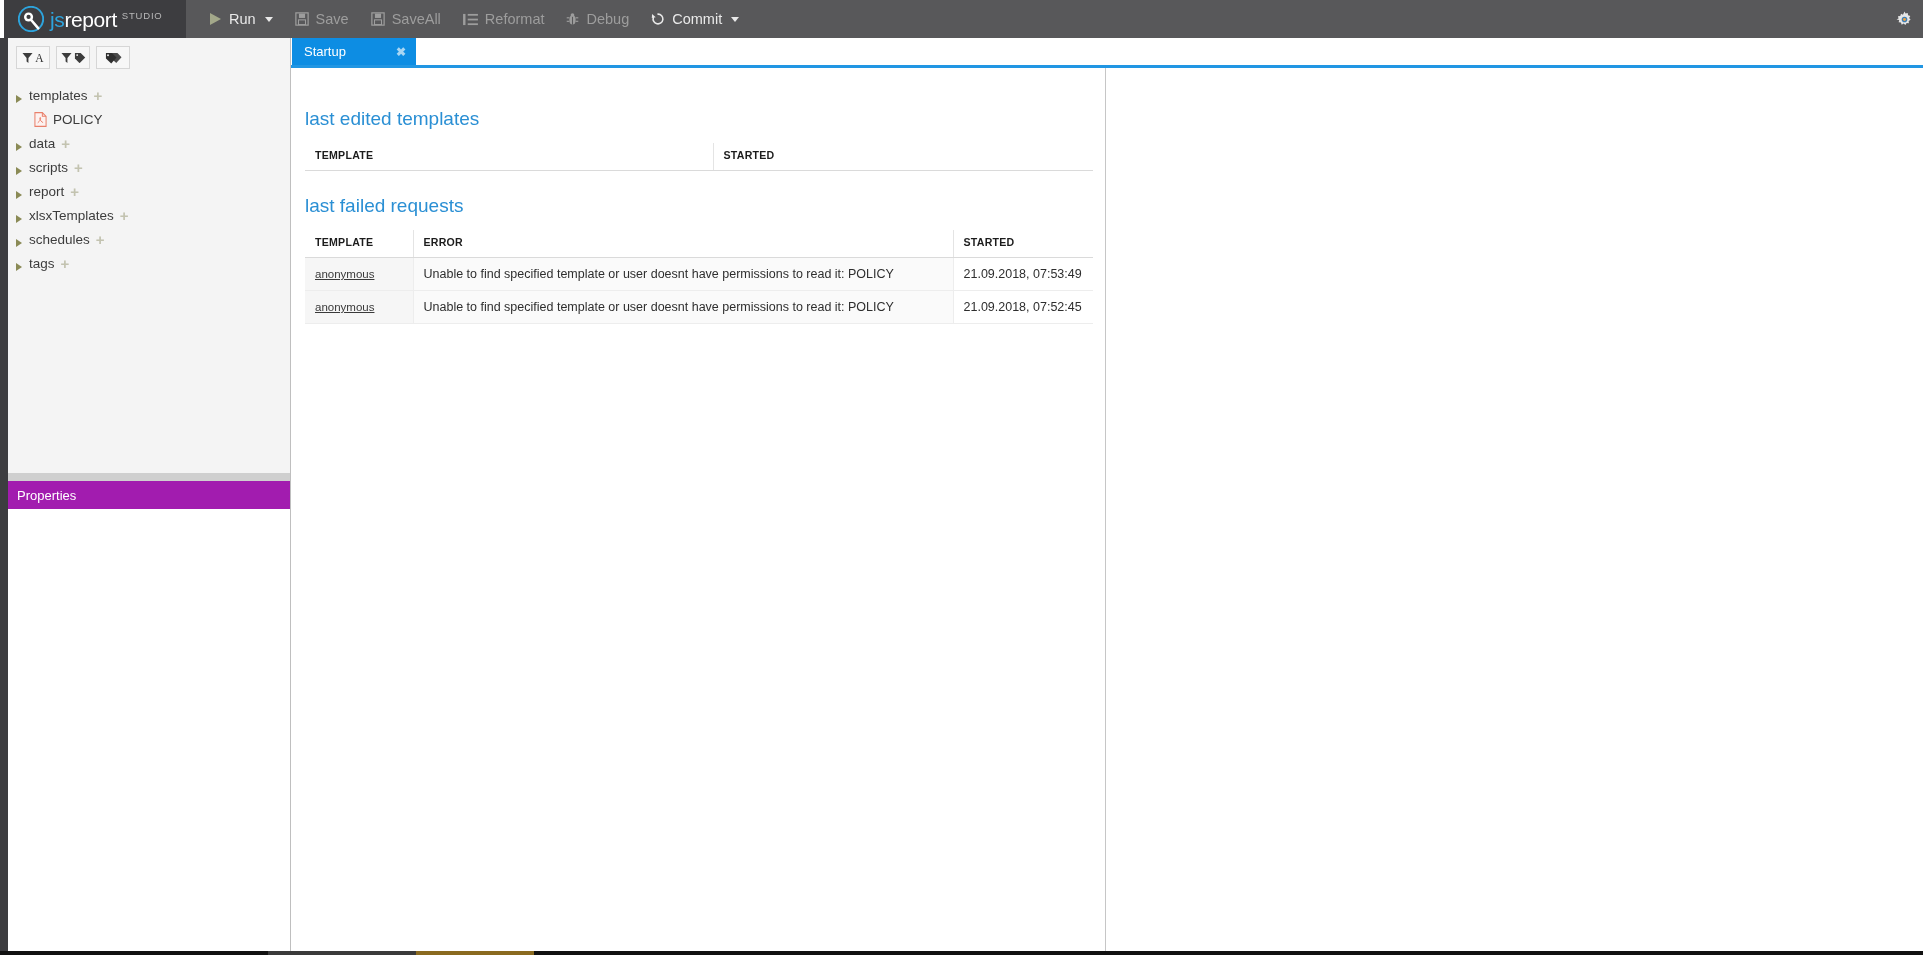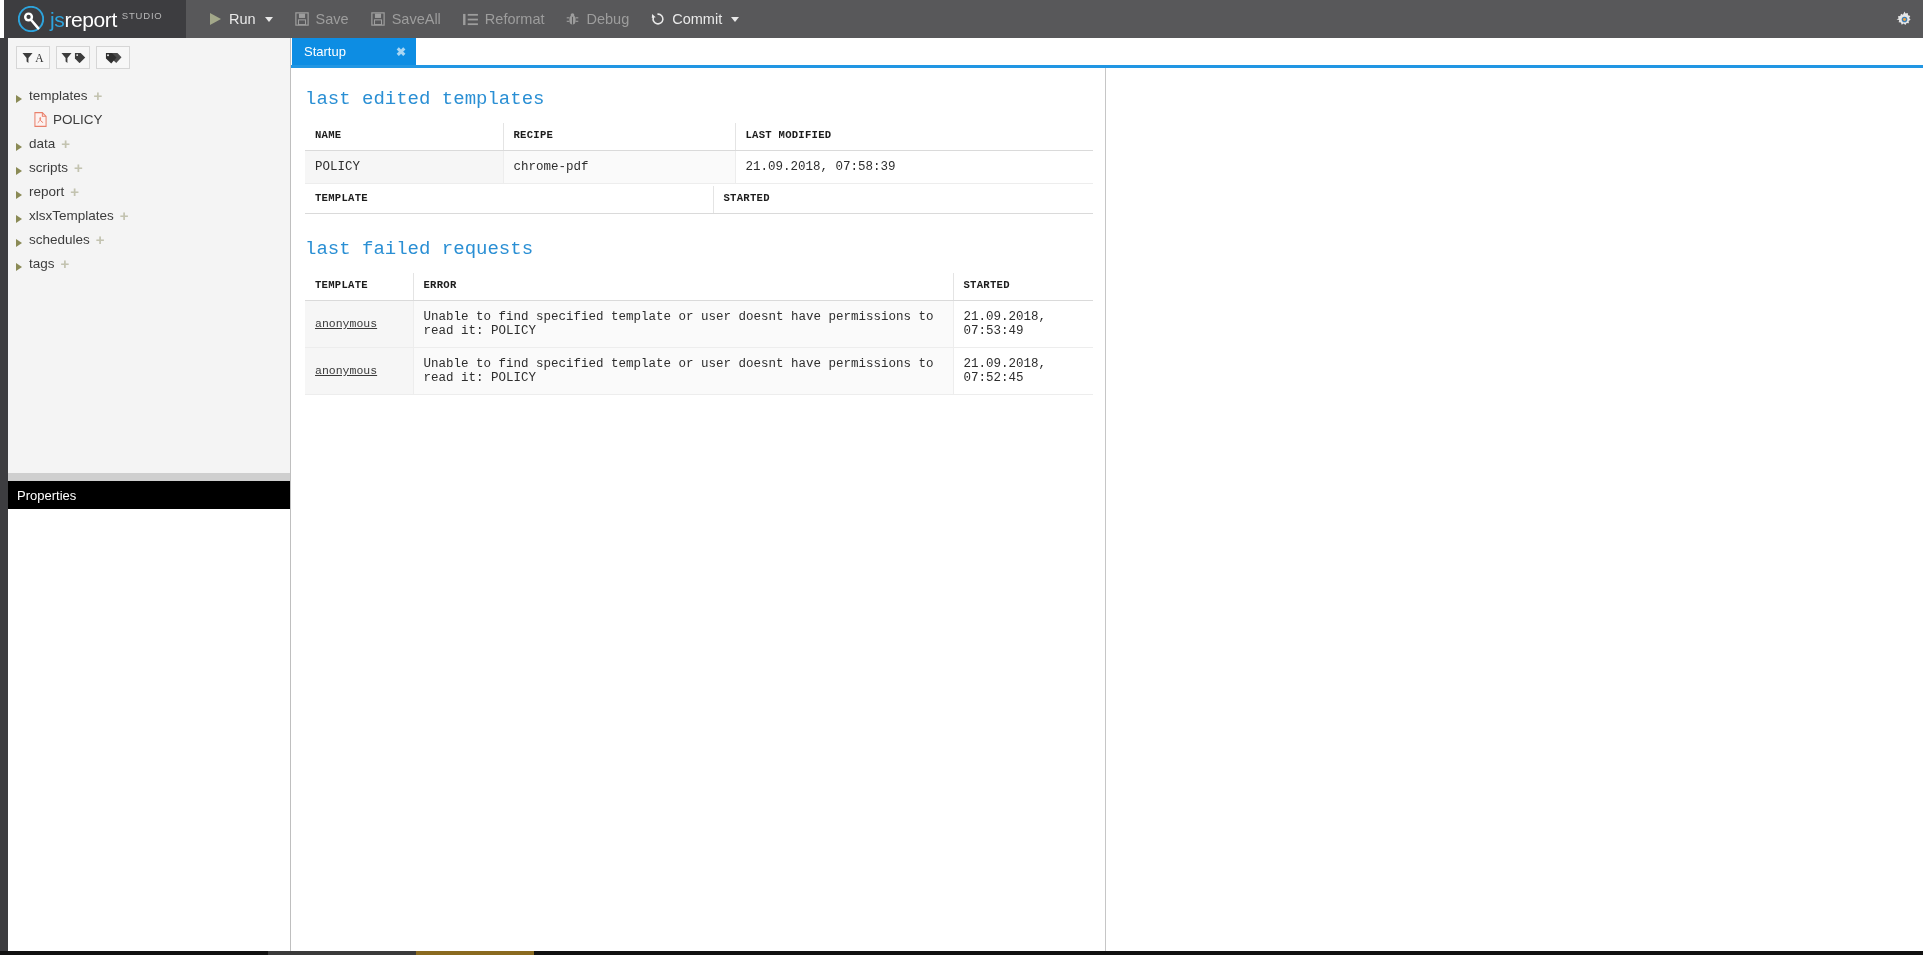--- a/index.html
+++ b/index.html
@@ -130,21 +130,21 @@
     font-weight: bold;
     line-height: 1;
     cursor: pointer;
   }
   .pdf-ico { margin-right: 6px; display: inline-flex; flex: none; }
 
   .props-header {
     position: absolute;
     top: 443px; left: 8px;
     width: 282px; height: 28px;
-    background: #000000;
+    background: #a21caf;
     color: #ffffff;
     font-size: 13px;
     display: flex; align-items: center;
     padding-left: 9px;
     cursor: pointer;
   }
   .props-divider {
     position: absolute; top: 435px; left: 8px;
     width: 282px; height: 8px;
     background: #cfcfcf;
@@ -195,21 +195,21 @@
     background: #ffffff;
     border-right: 1px solid #c6c6c6;
     overflow: hidden;
   }
   .right-pane {
     position: absolute;
     top: 68px; left: 1107px;
     width: 816px; height: 886px;
     background: #ffffff;
   }
-  .startup-inner { padding: 20px 14px 0 14px; font-family: Liberation Mono, monospace; }
+  .startup-inner { padding: 40px 14px 0 14px; }
   .section-title {
     color: #2a8fd4;
     font-size: 19px;
     font-weight: 400;
     margin: 0 0 13px 0;
   }
   .section-title.spaced { margin-top: 24px; }
 
   table.tbl {
     width: 788px;
@@ -476,36 +476,20 @@
     <span>Startup</span>
     <span class="tab-close">✖</span>
   </div>
 </div>
 <div class="tab-underline"></div>
 
 <div class="content-area">
   <div class="startup-inner">
 
     <h2 class="section-title">last edited templates</h2>
-    <table class="tbl">
-      <thead>
-        <tr>
-          <th class="c-name">NAME</th>
-          <th class="c-recipe">RECIPE</th>
-          <th class="c-mod">LAST MODIFIED</th>
-        </tr>
-      </thead>
-      <tbody>
-        <tr>
-          <td>POLICY</td>
-          <td>chrome-pdf</td>
-          <td>21.09.2018, 07:58:39</td>
-        </tr>
-      </tbody>
-    </table>
 
     <table class="tbl">
       <thead>
         <tr>
           <th class="c-tmpl">TEMPLATE</th>
           <th class="c-start">STARTED</th>
         </tr>
       </thead>
       <tbody></tbody>
     </table>

